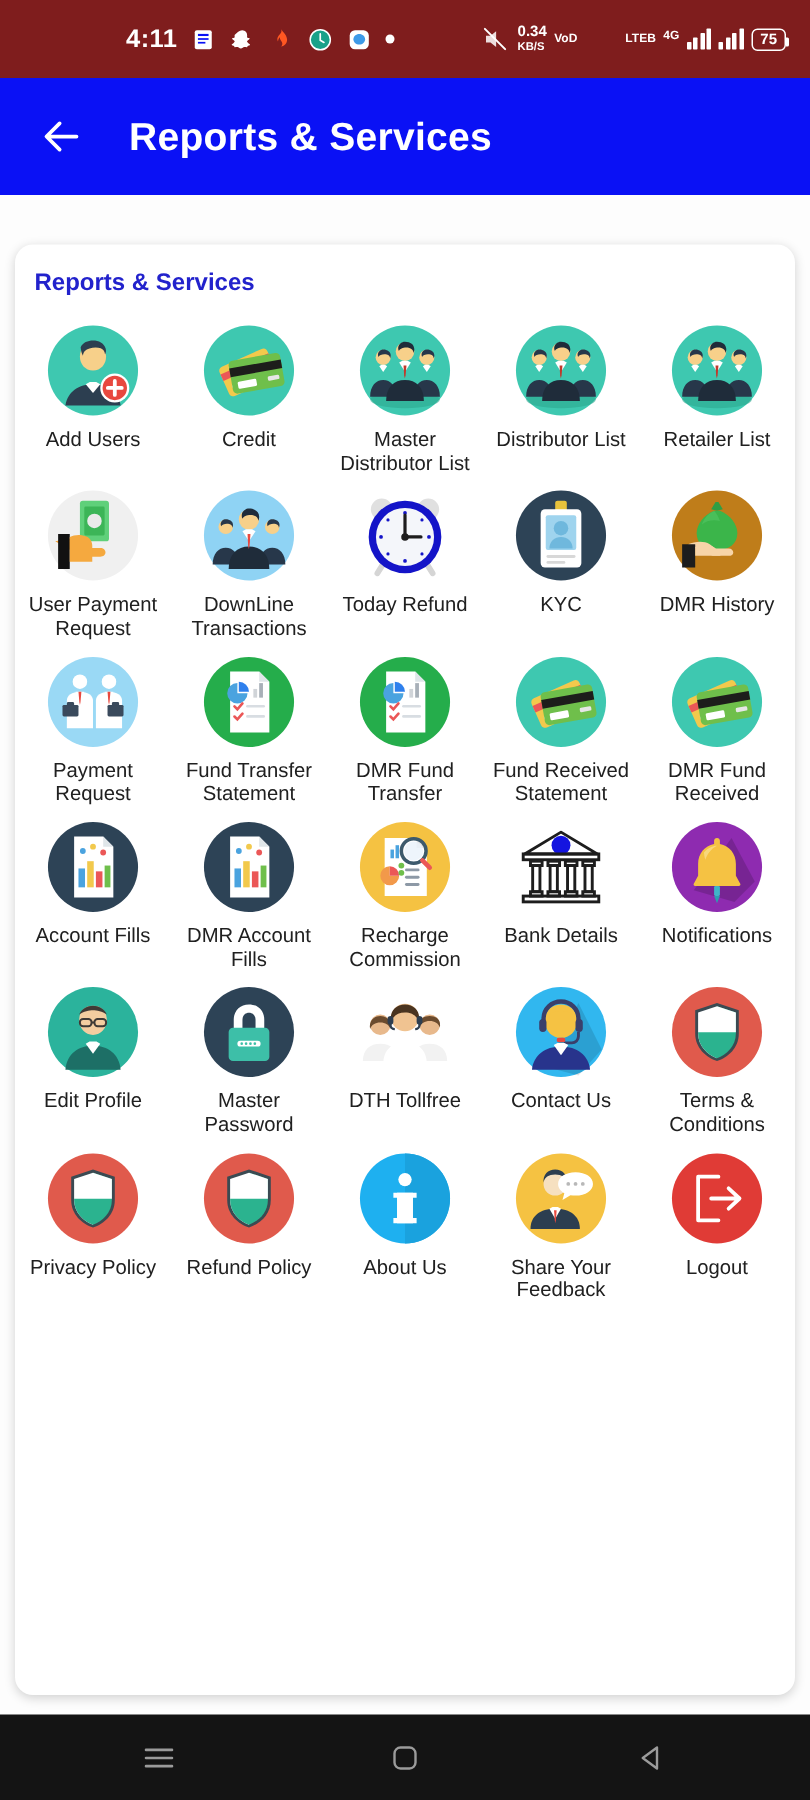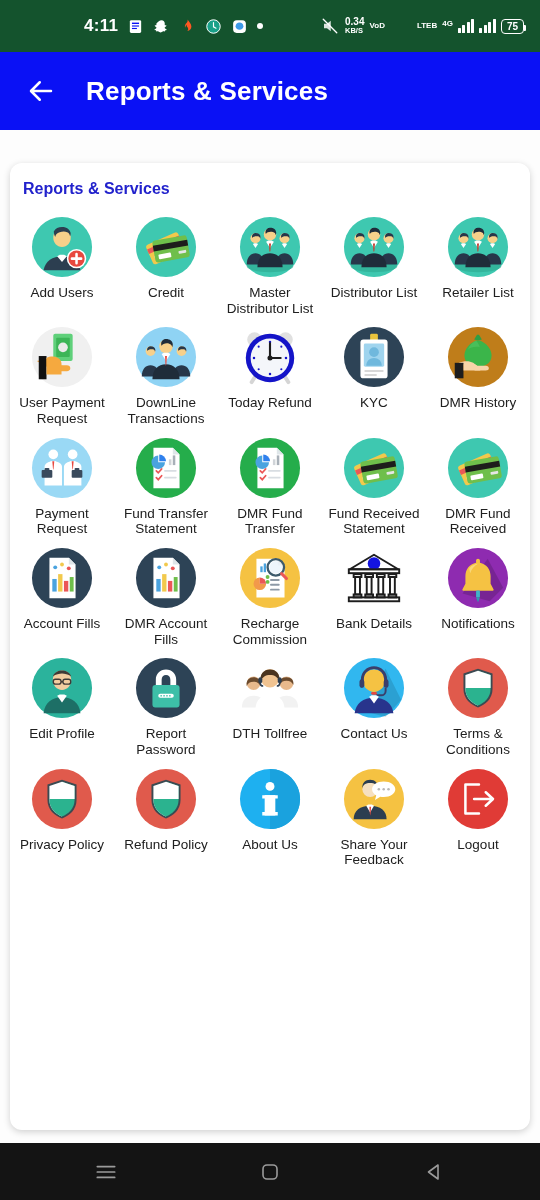--- a/index.html
+++ b/index.html
@@ -7,21 +7,21 @@
     width: 540px; height: 1200px;
     background: #ffffff;
     font-family: "Liberation Sans", sans-serif;
     overflow: hidden;
   }
   .phone { position: relative; width: 540px; height: 1200px; background: #fdfdfd; }
 
   
   .statusbar {
     position: absolute; top: 0; left: 0; width: 540px; height: 52px;
-    background: #14532d;
+    background: #7f1d1d;
     display: flex; align-items: center;
   }
   .sb-left { display: flex; align-items: center; gap: 9px; margin-left: 84px; }
   .sb-time { color: #fff; font-size: 17px; font-weight: bold; letter-spacing: .3px; }
   .sb-ico { width: 17px; height: 17px; display: block; }
   .sb-dot { width: 6px; height: 6px; border-radius: 50%; background: #ffffff; }
   .sb-right { display: flex; align-items: center; gap: 5px; margin-left: auto; margin-right: 16px; }
   .sb-net { display: flex; flex-direction: column; align-items: flex-start; line-height: 1; }
   .sb-net .n1 { color:#fff; font-size: 10px; font-weight: bold; }
   .sb-net .n2 { color:#fff; font-size: 7.5px; font-weight: bold; }
@@ -591,21 +591,21 @@
       <rect x="18" y="29" width="28" height="23" rx="3" fill="#3dbfa8"></rect>
       <rect x="24" y="38" width="16" height="4" rx="2" fill="#ffffff"></rect>
       <g fill="#3dbfa8">
                 <circle cx="27" cy="40" r=".9"></circle>
                 <circle cx="30" cy="40" r=".9"></circle>
                 <circle cx="33" cy="40" r=".9"></circle>
                 <circle cx="36" cy="40" r=".9"></circle>
               </g>
             </svg>
           </div>
-          <div class="cell-label">Report Password</div>
+          <div class="cell-label">Master Password</div>
         </div>
         <div class="cell">
           <div class="iconwrap">
       <svg viewBox="0 0 64 64">
       <g>
                 <circle cx="15" cy="27" r="7" fill="#e8b98c"></circle>
       <path d="M8 30c-1-5 2-9 7-9s8 4 7 9c-1-3-3.5-4.5-7-4.5S9 27 8 30z" fill="#6b4b2e"></path>
       <path d="M3 52c0-8 5-12 12-12s12 4 12 12z" fill="#f2f2f2"></path>
               </g>
       <g>

